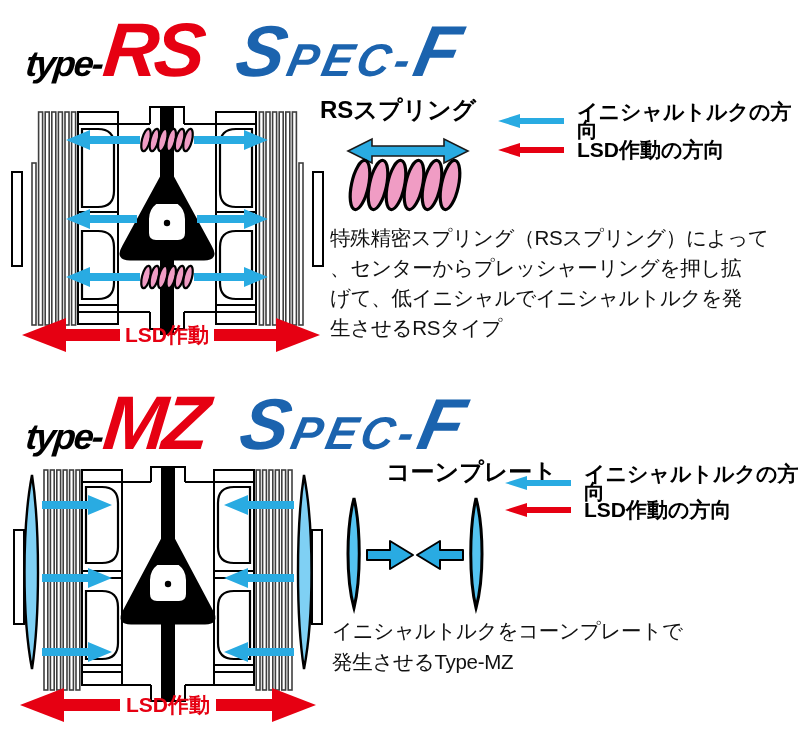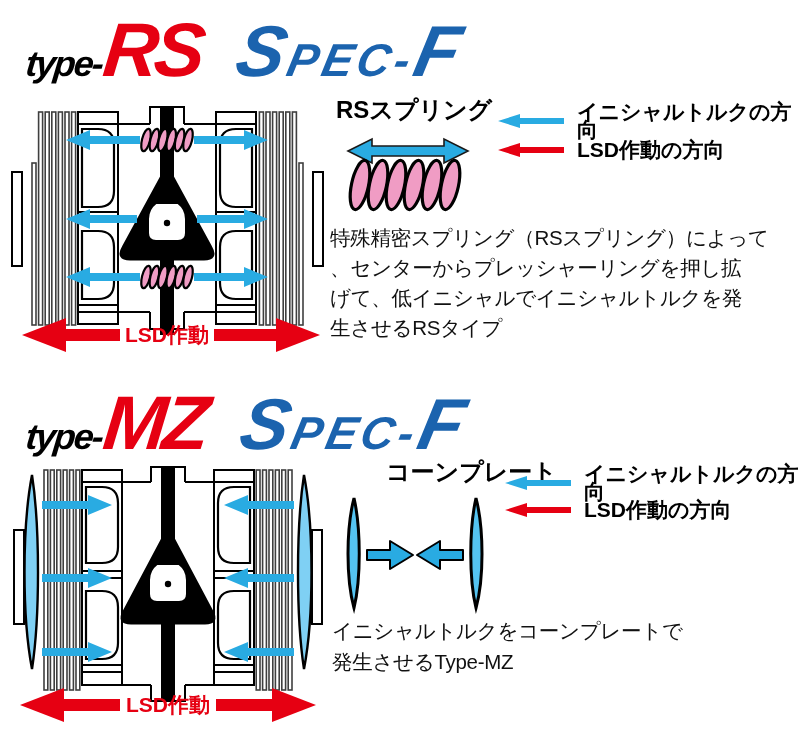--- a/index.html
+++ b/index.html
@@ -130,21 +130,21 @@
 
     <g class="fill-red">
       <polygon points="12,236 56,219 56,253"></polygon>
       <rect x="52" y="230" width="58" height="12"></rect>
       <rect x="204" y="230" width="62" height="12"></rect>
       <polygon points="310,236 266,219 266,253"></polygon>
       <text x="157" y="243" text-anchor="middle" class="lsd-label">LSD作動</text>
     </g>
   </svg>
 
-  <div class="callout-title" style="left:336px;top:96px;">RSスプリング</div>
+  <div class="callout-title" style="left:320px;top:96px;">RSスプリング</div>
   <svg style="left:344px;top:136px;width:128px;height:30px;" viewBox="0 0 128 30">
     <polygon class="fill-blue" stroke="#1a1a1a" stroke-width="1.6" points="4,15 28,3 28,10 100,10 100,3 124,15 100,27 100,20 28,20 28,27"></polygon>
   </svg>
   <svg style="left:346px;top:154px;width:118px;height:62px;" viewBox="0 0 118 62">
     <g class="fill-pink-big">
       <ellipse cx="14" cy="31" rx="8.5" ry="25" transform="rotate(12 14 31)"></ellipse>
       <ellipse cx="32" cy="31" rx="8.5" ry="25" transform="rotate(12 32 31)"></ellipse>
       <ellipse cx="50" cy="31" rx="8.5" ry="25" transform="rotate(12 50 31)"></ellipse>
       <ellipse cx="68" cy="31" rx="8.5" ry="25" transform="rotate(12 68 31)"></ellipse>
       <ellipse cx="86" cy="31" rx="8.5" ry="25" transform="rotate(12 86 31)"></ellipse>

